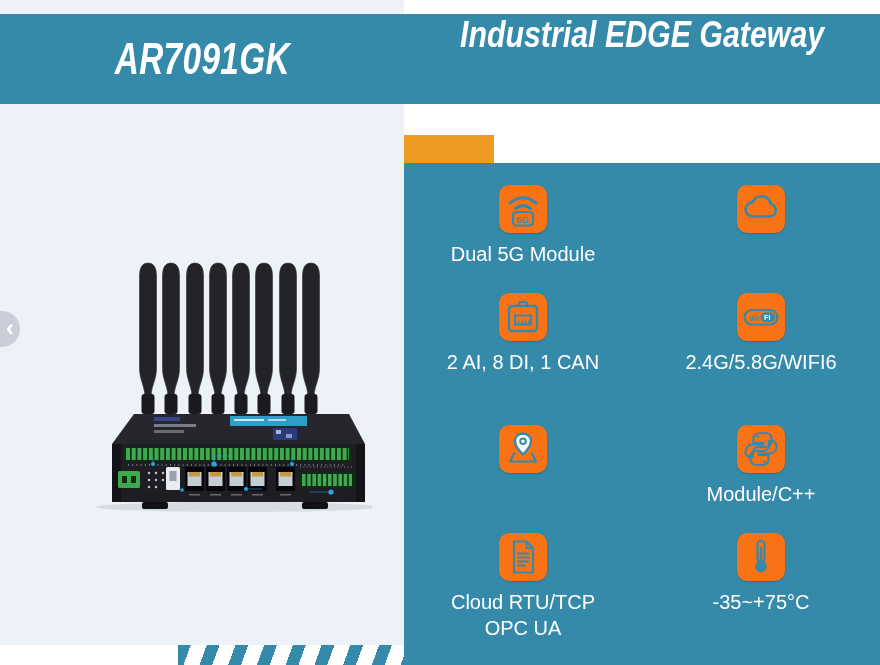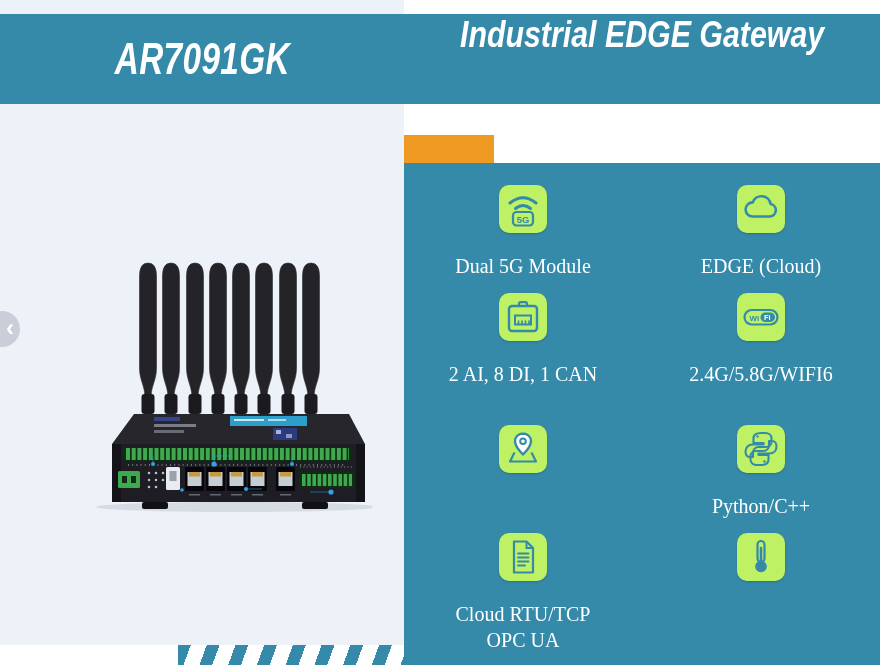--- a/index.html
+++ b/index.html
@@ -22,24 +22,24 @@
   .product{font-size:37px;font-weight:700;color:#fff;transform:scaleX(.82);white-space:nowrap;}
   
   .orange-block{position:absolute;left:404px;top:135px;width:90px;height:28px;background:#EF9A23;}
   .panel{
     position:absolute;left:404px;top:163px;width:476px;height:502px;background:#3589A9;
     display:grid;grid-template-columns:1fr 1fr;grid-template-rows:98px 122px 98px 122px;
     row-gap:10px;padding-top:22px;box-sizing:border-box;justify-items:center;
   }
   .feature{display:flex;flex-direction:column;align-items:center;width:230px;}
   .icon-tile{
-    width:48px;height:48px;background:#bef264;border-radius:10px;flex:0 0 auto;
+    width:48px;height:48px;background:#f97316;border-radius:10px;flex:0 0 auto;
     display:flex;align-items:flex-start;justify-content:center;box-shadow:0 1px 2px rgba(0,0,0,.18);
   }
-  .label-box{margin-top:20px;display:flex;flex-direction:column;justify-content:flex-start;text-align:center;min-height:26px;font-family:Liberation Serif, serif;}
+  .label-box{margin-top:8px;display:flex;flex-direction:column;justify-content:flex-start;text-align:center;min-height:26px;}
   .label-line{color:#ffffff;font-size:20px;line-height:26px;white-space:nowrap;}
   .label-line:empty{display:none;}
   
   .prev-btn{
     position:absolute;left:-16px;top:311px;width:36px;height:36px;border-radius:50%;
     background:#C9CED8;border:none;cursor:pointer;color:#ffffff;
     display:flex;align-items:center;justify-content:center;padding:0 0 2px 16px;
     font-size:24px;font-weight:700;line-height:1;box-sizing:border-box;
   }
   
@@ -187,24 +187,20 @@
 
       </div>
     </div>
 
     <div class="feature">
       <div class="icon-tile">
         <svg width="48" height="48" viewBox="0 0 48 48">
           <path d="M15.5 31.5 H32.7 A6.3 6.3 0 0 0 33.6 19 A9.2 9.2 0 0 0 15.8 17.4 A6.6 6.6 0 0 0 15.5 31.5 Z" fill="none" stroke="#3589A9" stroke-width="2.6" stroke-linejoin="round"></path>
         </svg>
       </div>
-      <div class="label-box">
-        <div class="label-line">EDGE (Cloud)</div>
-
-      </div>
     </div>
 
     <div class="feature">
       <div class="icon-tile">
         <svg width="48" height="48" viewBox="0 0 48 48">
           <path d="M20 13 v-2 a1.8 1.8 0 0 1 1.8 -1.8 h4.4 a1.8 1.8 0 0 1 1.8 1.8 v2" fill="none" stroke="#3589A9" stroke-width="2.2"></path>
           <rect x="10" y="13" width="28" height="25" rx="3" fill="none" stroke="#3589A9" stroke-width="2.4"></rect>
           <path d="M16 31.5 v-9 h16 v9 Z" fill="none" stroke="#3589A9" stroke-width="2"></path>
           <path d="M19.5 27.5 v4 M23 27.5 v4 M26.5 27.5 v4 M30 27.5 v4" stroke="#3589A9" stroke-width="1.6"></path>
         </svg>
@@ -242,21 +238,21 @@
     <div class="feature">
       <div class="icon-tile">
         <svg width="48" height="48" viewBox="0 0 48 48">
           <path d="M24 8 c-5 0 -7.5 2 -7.5 5.5 v4.5 h10 v1.5 H15.5 c-4 0 -7 2.8 -7 7 c0 3 1.5 5.5 4.5 5.5 h3 v-4.5 c0 -3 2.5 -5.5 5.5 -5.5 h7.5 c3 0 5.5 -2.3 5.5 -5.3 v-3.2 c0 -3.5 -3 -5.5 -6.5 -5.5 Z" fill="none" stroke="#3589A9" stroke-width="2.1" stroke-linejoin="round"></path>
           <path d="M24 40 c5 0 7.5 -2 7.5 -5.5 v-4.5 h-10 v-1.5 H32.5 c4 0 7 -2.8 7 -7 c0 -3 -1.5 -5.5 -4.5 -5.5 h-3 v4.5 c0 3 -2.5 5.5 -5.5 5.5 h-7.5 c-3 0 -5.5 2.3 -5.5 5.3 v3.2 c0 3.5 3 5.5 6.5 5.5 Z" fill="none" stroke="#3589A9" stroke-width="2.1" stroke-linejoin="round"></path>
           <circle cx="20.5" cy="11.5" r="1.2" fill="#3589A9"></circle>
           <circle cx="27.5" cy="36.5" r="1.2" fill="#3589A9"></circle>
         </svg>
       </div>
       <div class="label-box">
-        <div class="label-line">Python/C++</div>
+        <div class="label-line">Module/C++</div>
 
       </div>
     </div>
 
     <div class="feature">
       <div class="icon-tile">
         <svg width="48" height="48" viewBox="0 0 48 48">
           <path d="M15 8.5 H27.5 L34 15 V39.5 H15 Z" fill="none" stroke="#3589A9" stroke-width="2.2" stroke-linejoin="round"></path>
           <path d="M27.5 8.5 V15 H34" fill="none" stroke="#3589A9" stroke-width="2"></path>
           <path d="M19 20.5 h10.5 M19 24.5 h10.5 M19 28.5 h10.5 M19 32.5 h7" stroke="#3589A9" stroke-width="1.8" stroke-linecap="round"></path>
@@ -269,16 +265,20 @@
     </div>
 
     <div class="feature">
       <div class="icon-tile">
         <svg width="48" height="48" viewBox="0 0 48 48">
           <rect x="20.5" y="8" width="7" height="21" rx="3.5" fill="none" stroke="#3589A9" stroke-width="2.2"></rect>
           <circle cx="24" cy="33.5" r="5.8" fill="#3589A9"></circle>
           <line x1="24" y1="15" x2="24" y2="31" stroke="#3589A9" stroke-width="2.6" stroke-linecap="round"></line>
         </svg>
       </div>
+      <div class="label-box">
+        <div class="label-line">-35~+75°C</div>
+
+      </div>
     </div>
 
   </div>
 </div>
 
 </body></html>

